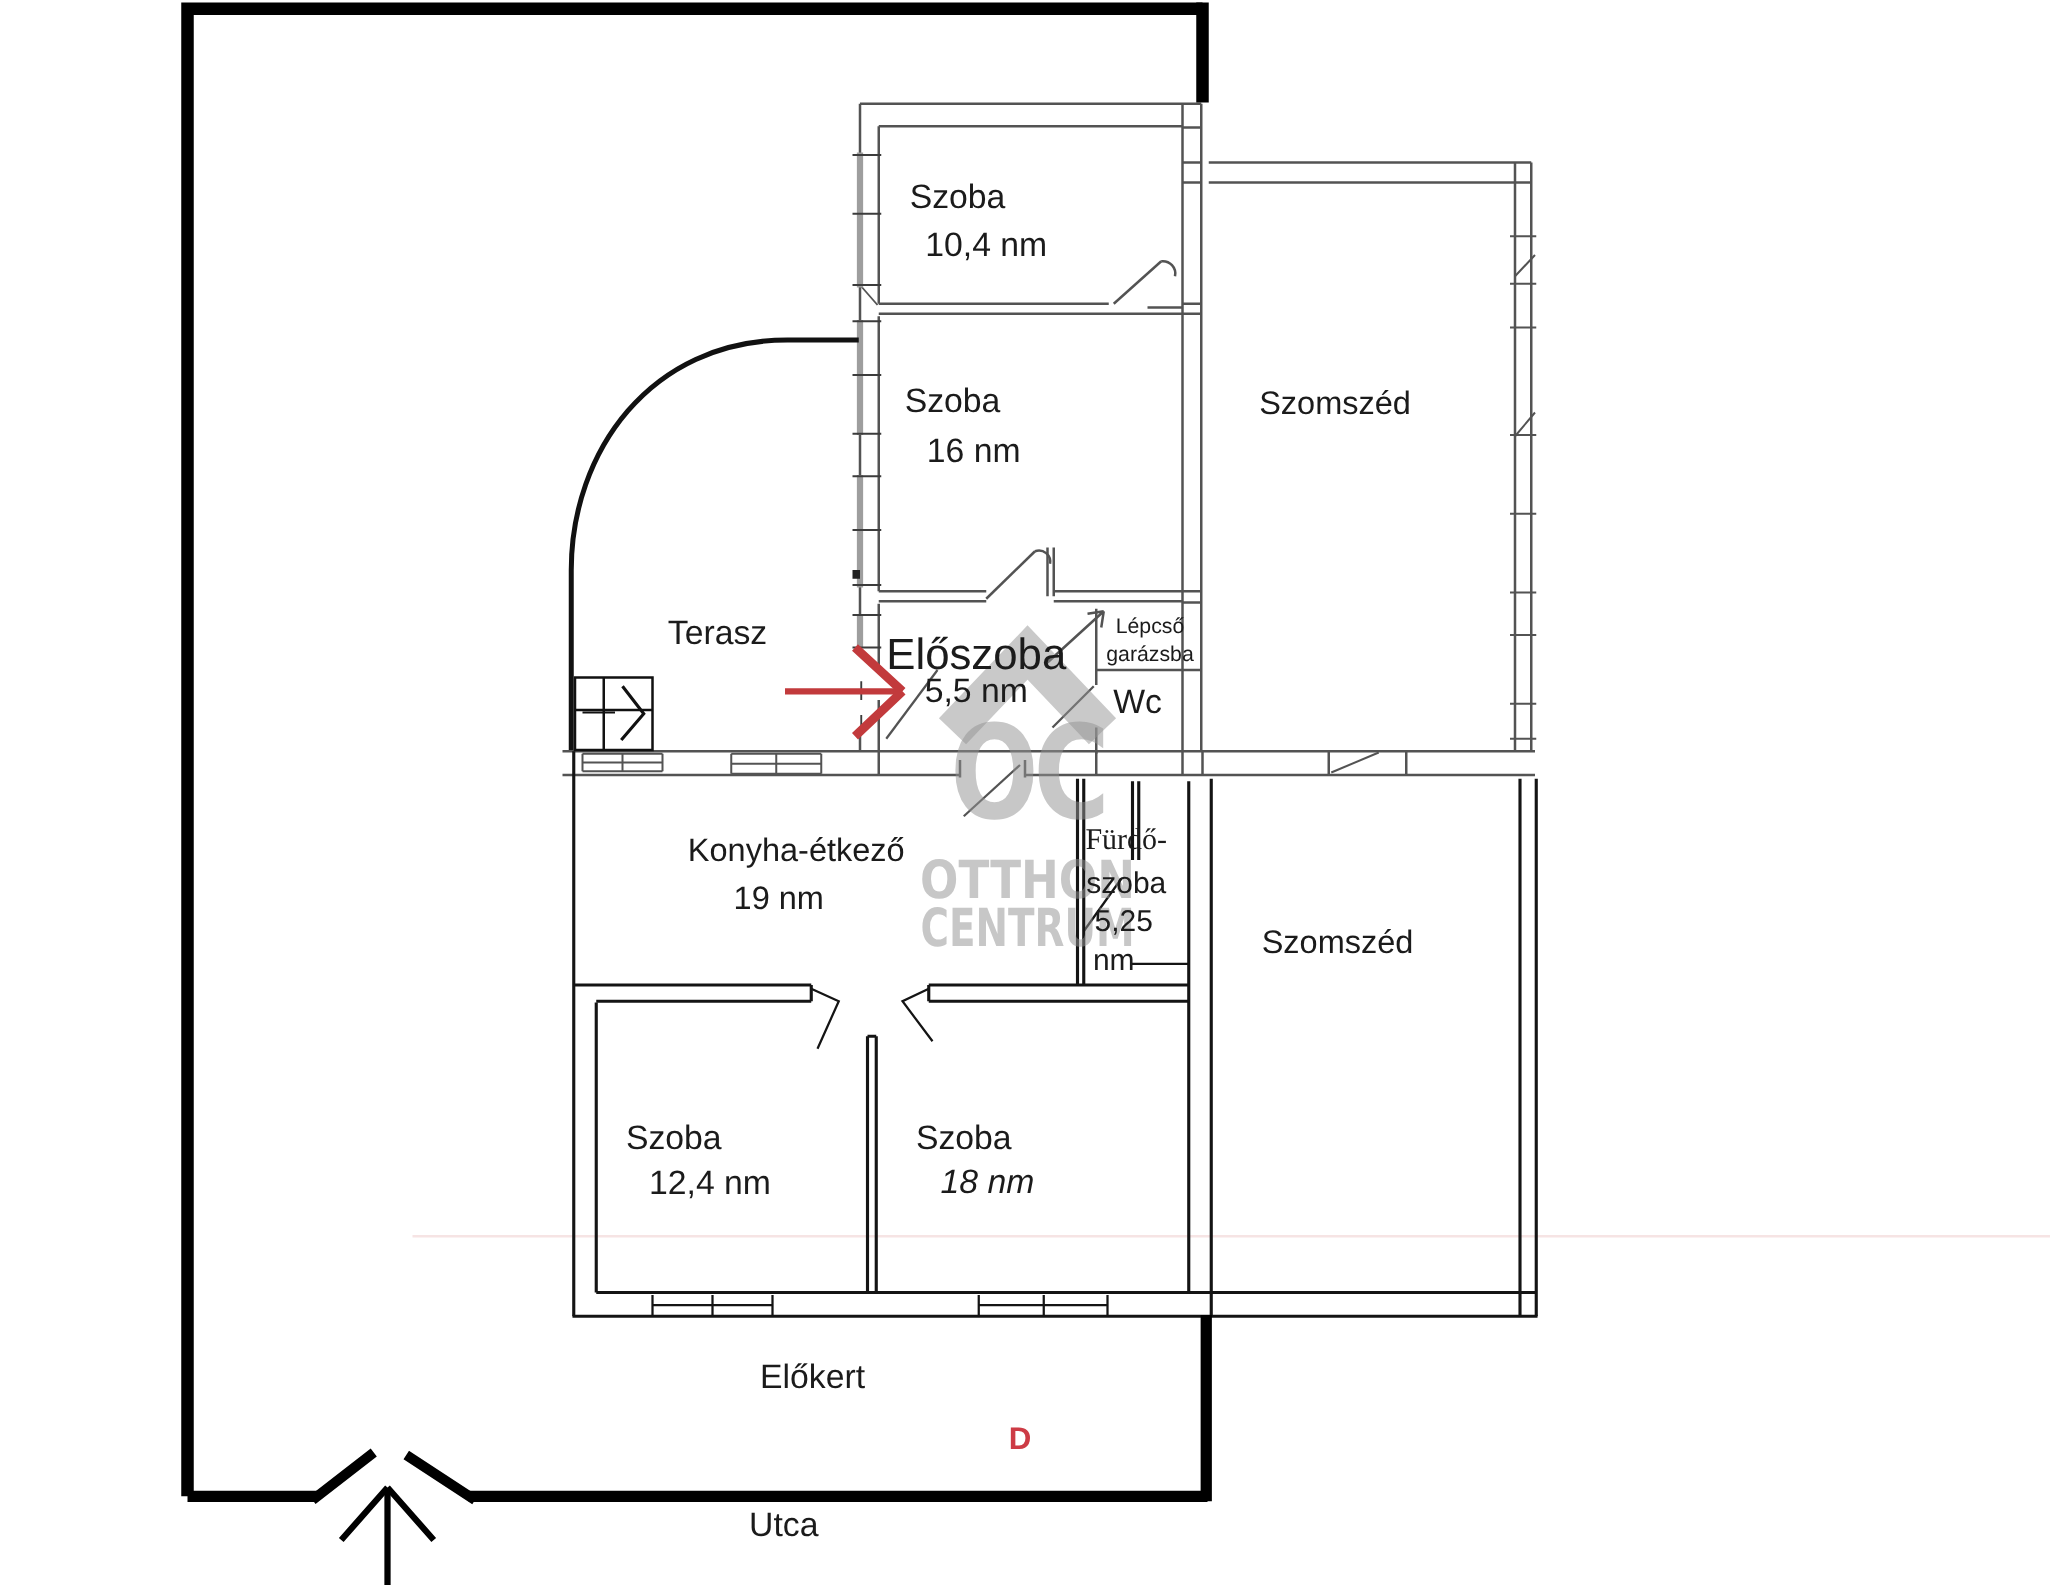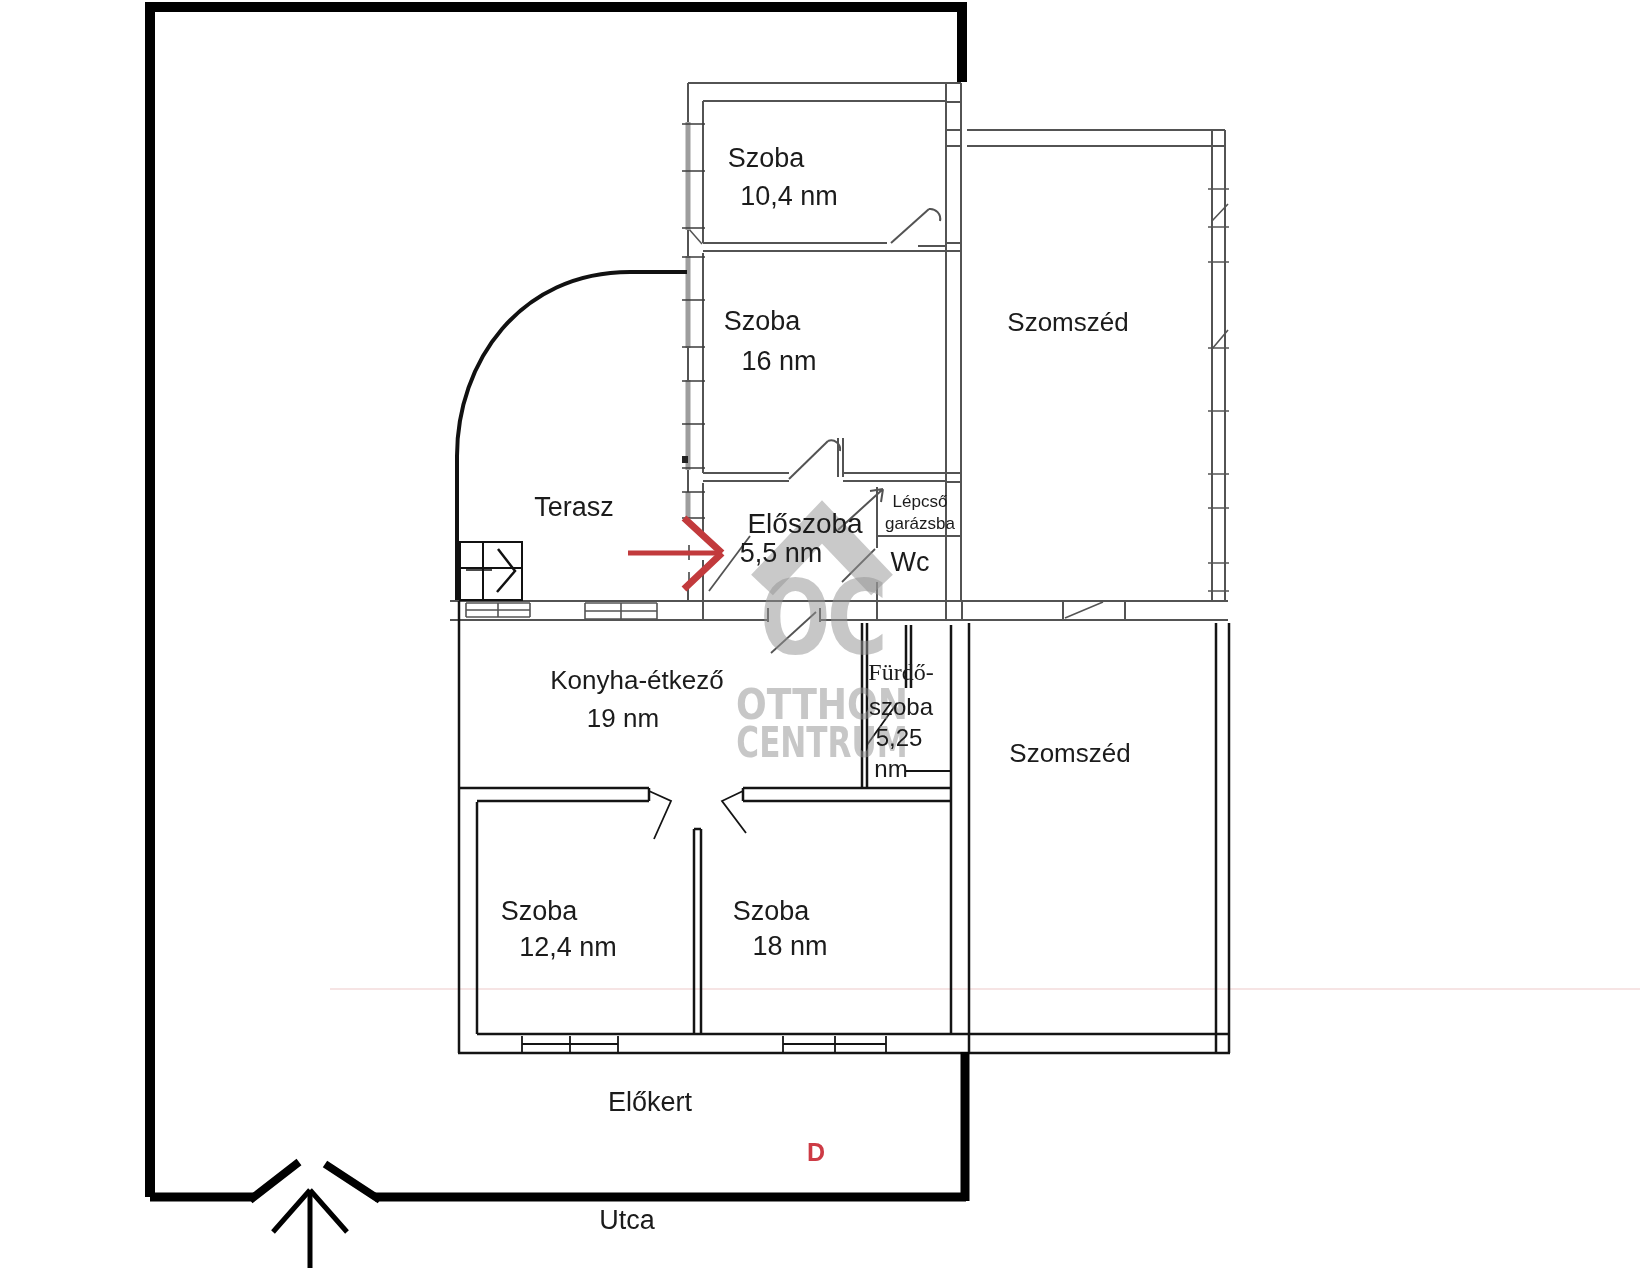--- a/index.html
+++ b/index.html
@@ -8,36 +8,36 @@
   #walls{position:absolute;left:0;top:0;z-index:1;}
   .lbl{position:absolute;transform:translate(-50%,-50%);white-space:nowrap;color:#1b1b1b;
        z-index:10;line-height:1;}
   
   .l-s104-n{left:766px;top:158px;font-size:27px;}
   .l-s104-a{left:789px;top:196px;font-size:27px;}
   .l-s16-n{left:762px;top:321px;font-size:27px;}
   .l-s16-a{left:779px;top:361px;font-size:27px;}
   .l-szu{left:1068px;top:322px;font-size:26px;}
   .l-ter{left:574px;top:507px;font-size:27px;}
-  .l-elo-n{left:781px;top:524px;font-size:28px;margin-left:24px;}
+  .l-elo-n{left:781px;top:524px;font-size:35px;}
   .l-elo-a{left:781px;top:553px;font-size:27px;}
   .l-lep1{left:913px;top:501px;font-size:17px;padding-left:14px;}
   .l-lep2{left:920px;top:523px;font-size:17px;}
   .l-wc{left:910px;top:562px;font-size:27px;}
   .l-kon-n{left:609px;top:680px;font-size:26px;margin-left:28px;}
   .l-kon-a{left:623px;top:718px;font-size:26px;}
   .l-fur1{left:901px;top:672px;font-size:24px;font-family:Liberation Serif, serif;}
   .l-fur2{left:901px;top:707px;font-size:24px;}
   .l-fur3{left:899px;top:738px;font-size:24px;}
   .l-fur4{left:891px;top:769px;font-size:24px;}
   .l-szl{left:1070px;top:753px;font-size:26px;}
   .l-s124-n{left:539px;top:911px;font-size:27px;}
   .l-s124-a{left:568px;top:947px;font-size:27px;}
   .l-s18-n{left:771px;top:911px;font-size:27px;}
-  .l-s18-a{left:790px;top:946px;font-size:27px;}
+  .l-s18-a{left:790px;top:946px;font-size:27px;font-style:italic;}
   .l-elk{left:650px;top:1102px;font-size:27px;}
   .l-utca{left:627px;top:1220px;font-size:27px;}
   .l-d{left:816px;top:1152px;font-size:25px;font-weight:600;color:#cd3b45;}
   
   #wm{position:absolute;left:0;top:0;z-index:5;pointer-events:none;}
   .wm-txt{position:absolute;transform-origin:center;color:rgba(148,148,148,0.52);
           font-weight:bold;font-family:"DejaVu Sans", sans-serif;}
   .wm-oc{left:822px;top:618px;font-size:104px;letter-spacing:-5px;
          transform:translate(-50%,-50%) scaleX(0.80);}
   .wm-l1{left:822px;top:704px;font-size:42px;transform:translate(-50%,-50%) scaleX(0.86);}

